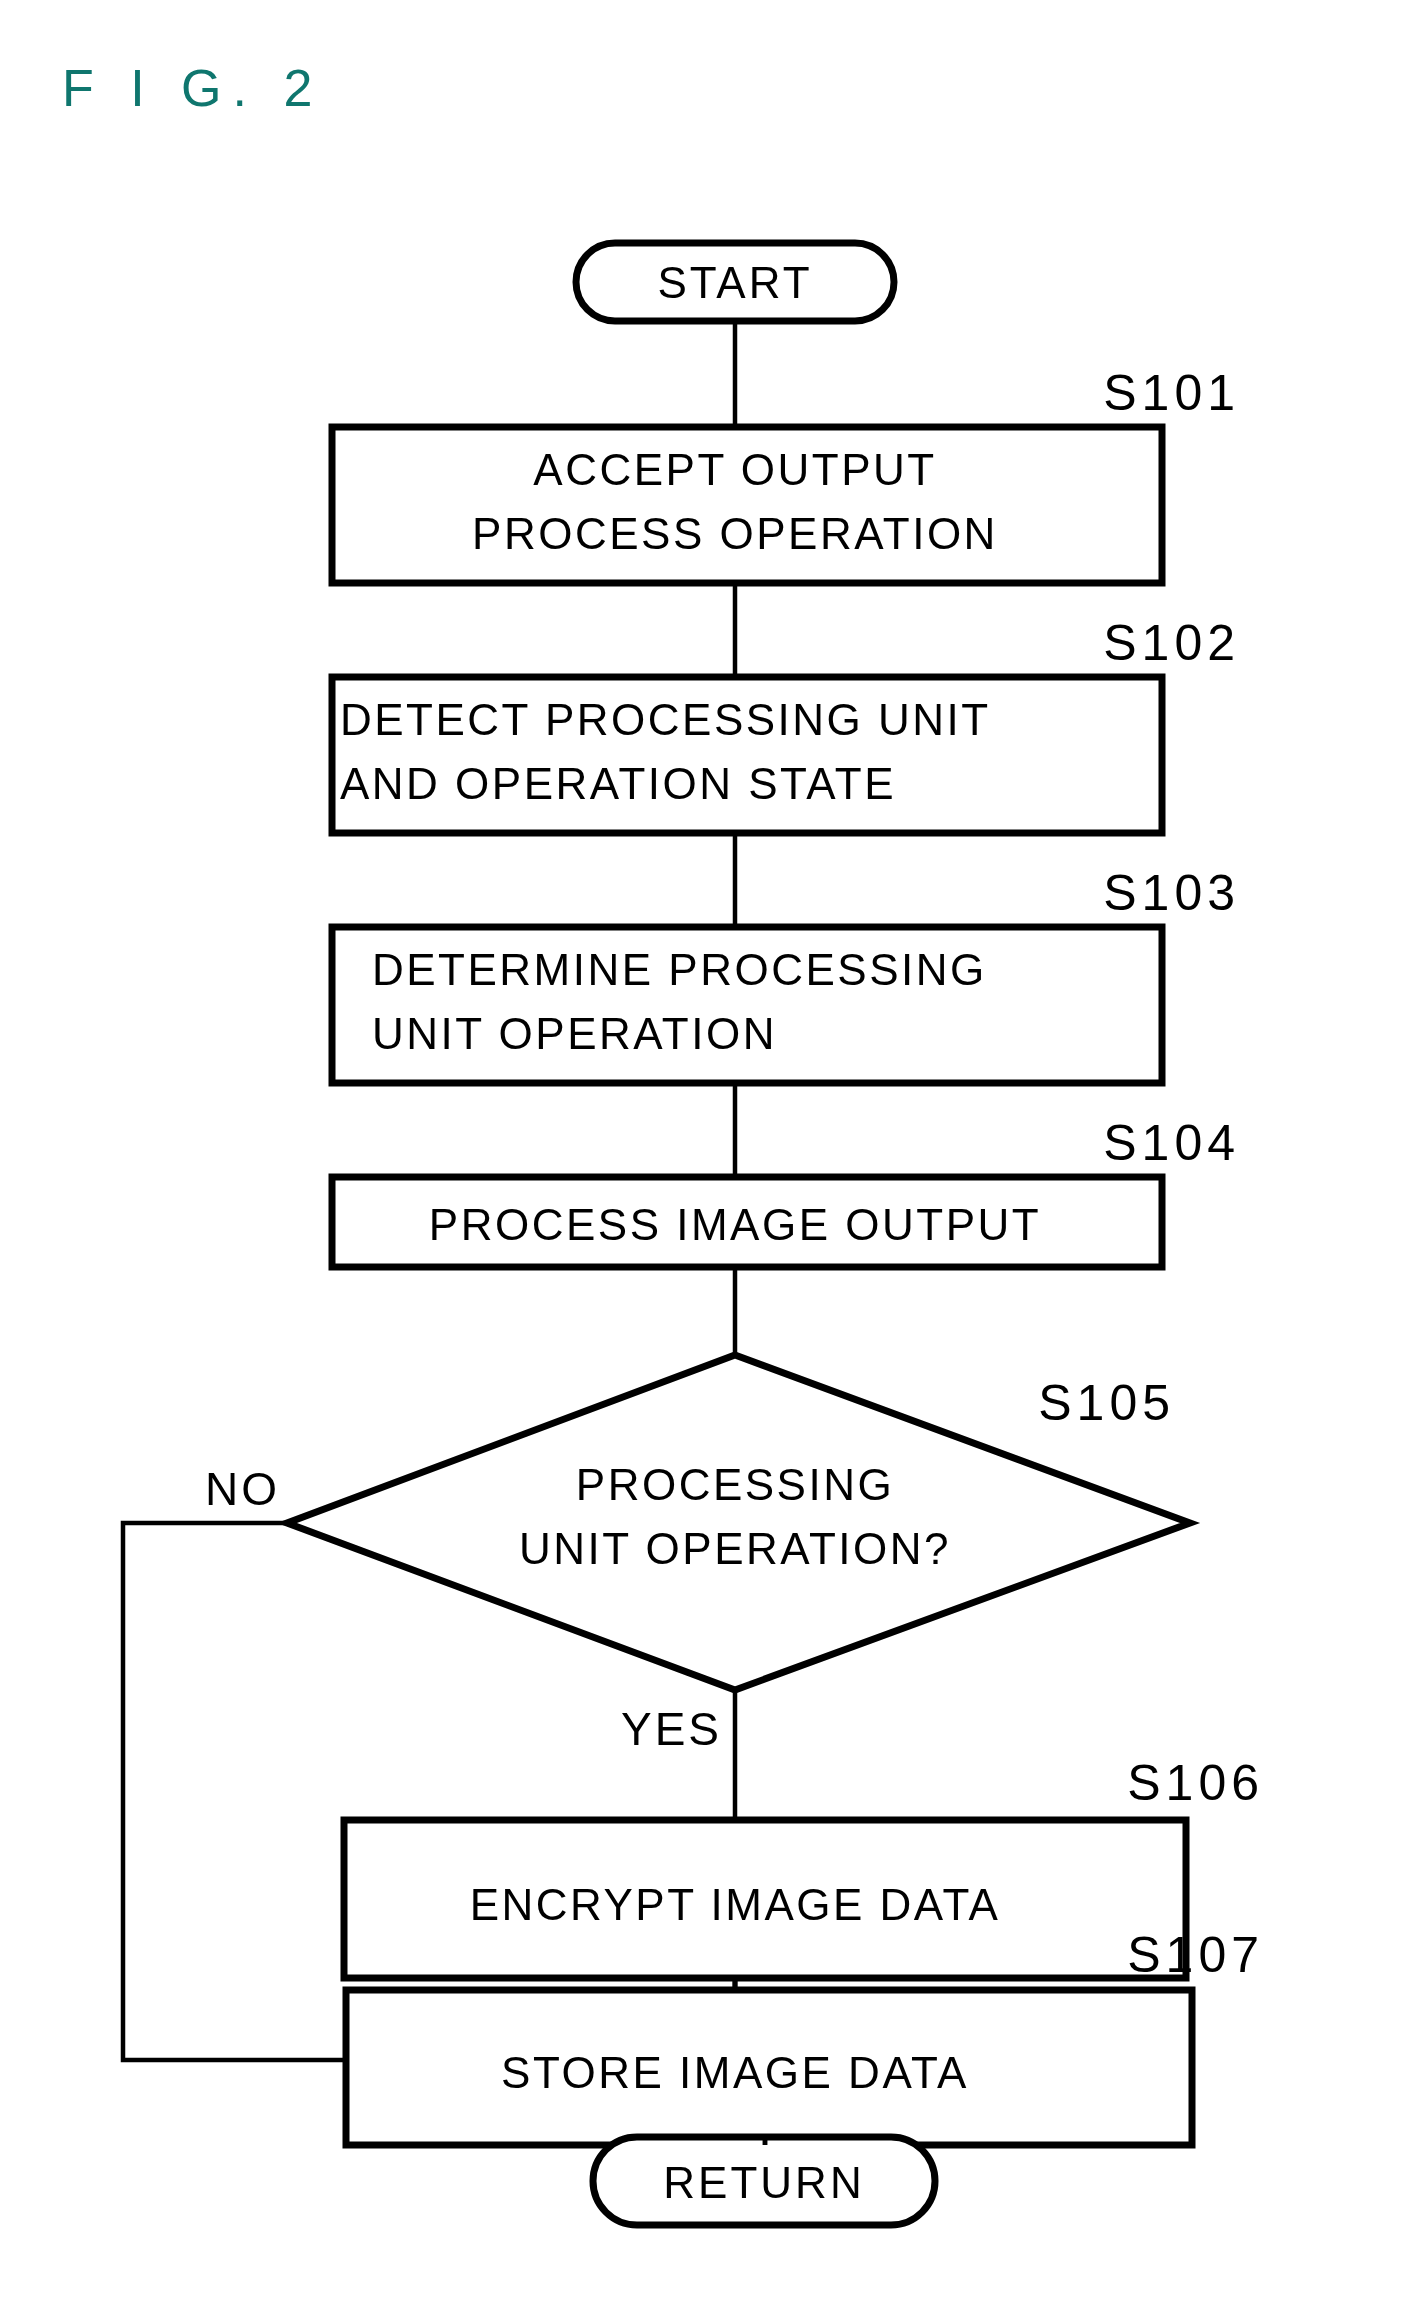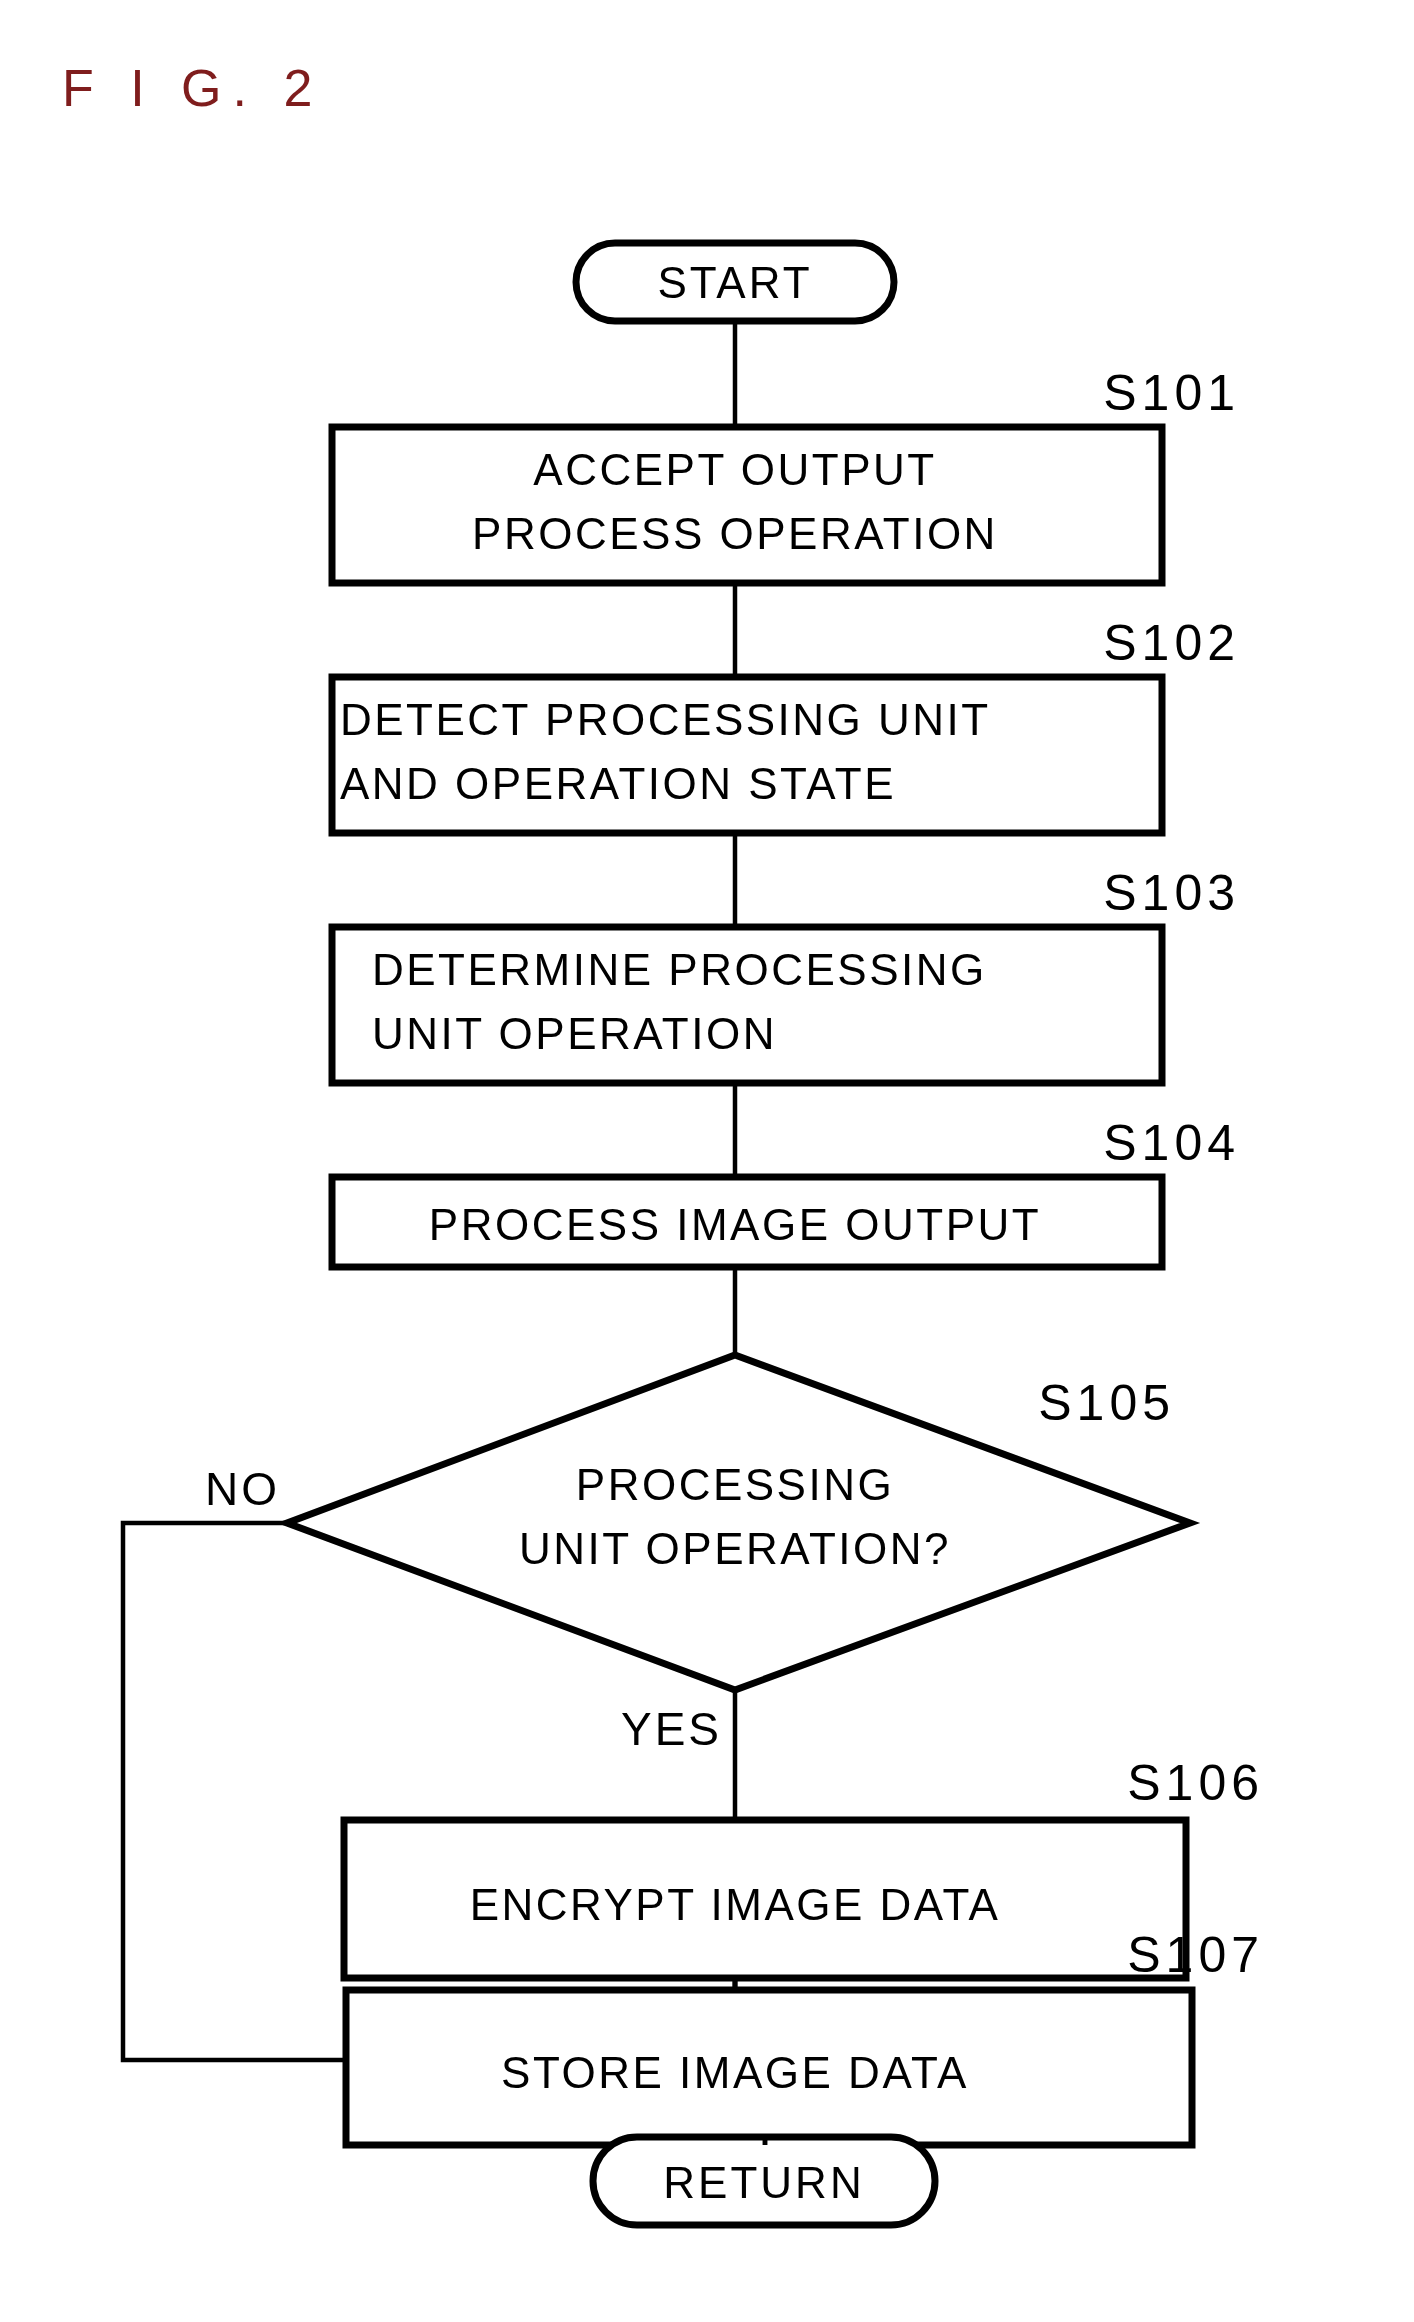--- a/index.html
+++ b/index.html
@@ -16,21 +16,21 @@
     height: 2322px;
     background: #ffffff;
     overflow: hidden;
   }
   #fig-title {
     position: absolute;
     left: 62px;
     top: 58px;
     font-size: 52px;
     letter-spacing: 11px;
-    color: #7f1d1d;
+    color: #0f766e;
     font-family: "Liberation Sans", sans-serif;
     white-space: nowrap;
   }
   svg#flow {
     position: absolute;
     left: 0;
     top: 0;
     width: 1414px;
     height: 2322px;
   }

